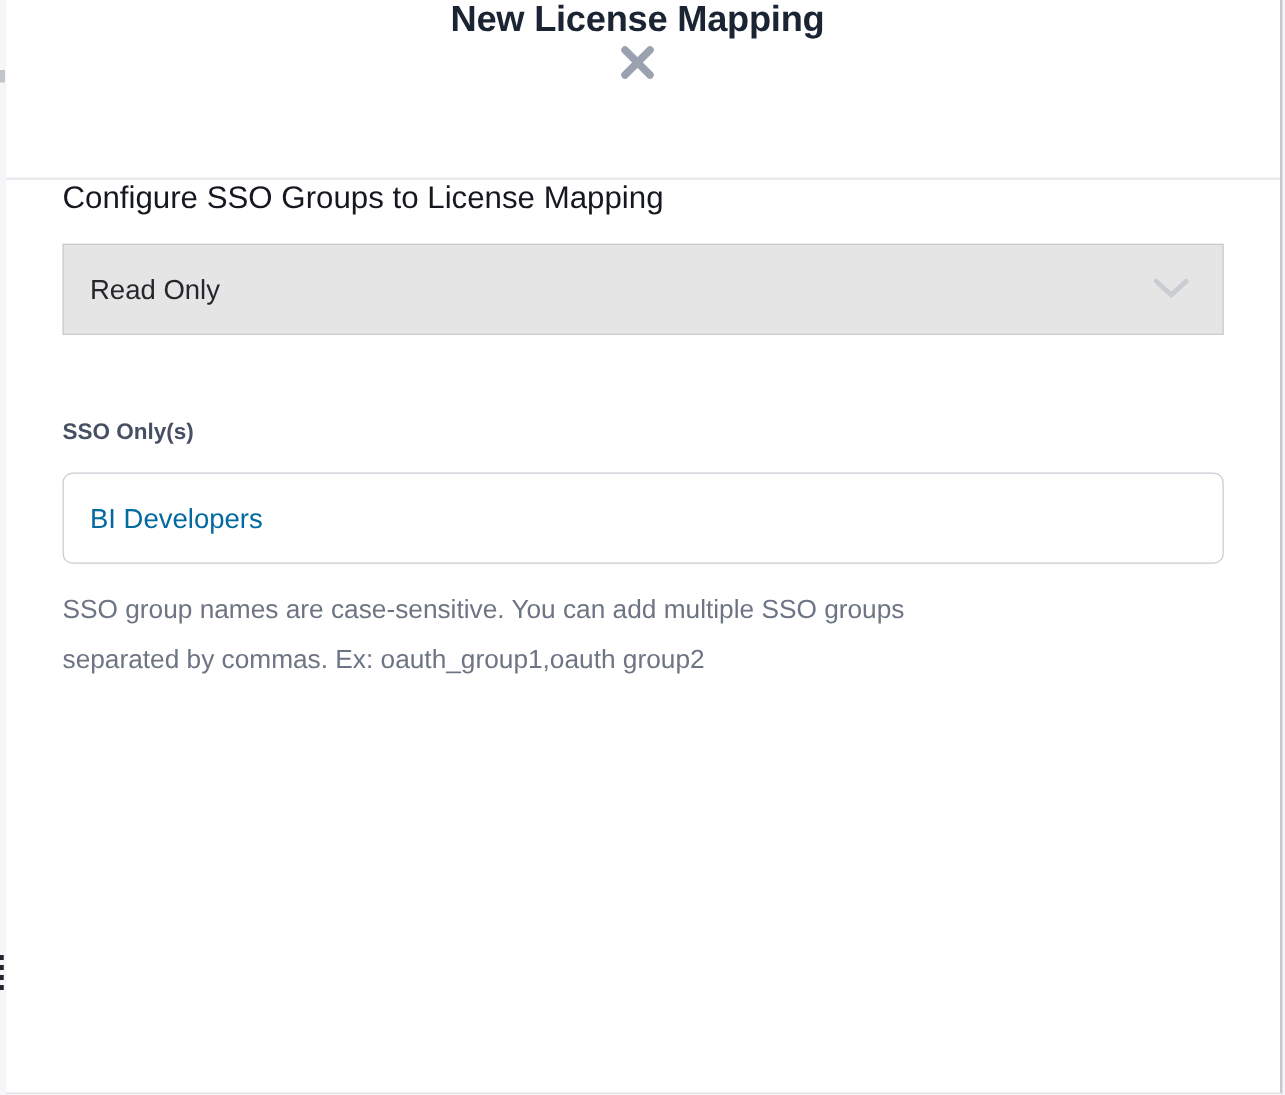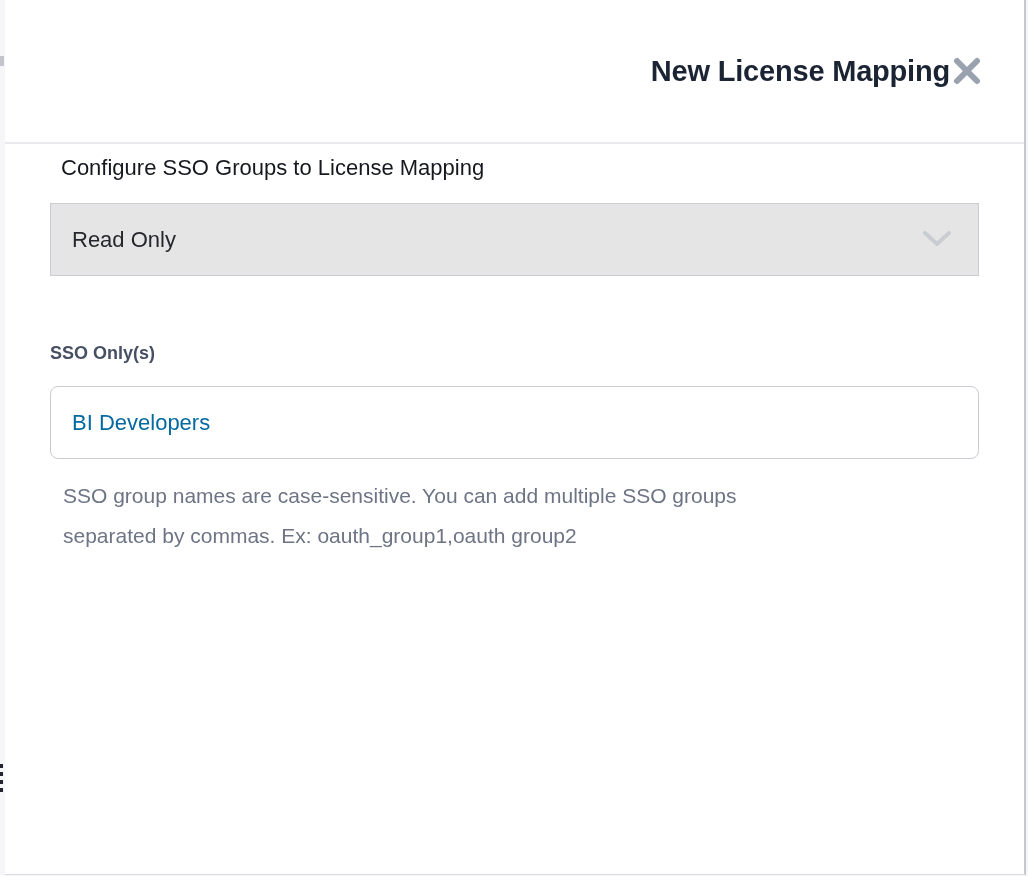--- a/index.html
+++ b/index.html
@@ -51,22 +51,23 @@
     border-bottom: 1px solid #d9dbdf;
     box-sizing: border-box;
   }
   .modal-header {
     position: relative;
     height: 144px;
     border-bottom: 2px solid #e9eaee;
     box-sizing: border-box;
     display: flex;
     align-items: center;
-    justify-content: flex-end;
+    justify-content: flex-start;
     padding: 0 40px 0 31px;
+    flex-direction: column;
   }
   .modal-title {
     margin: 0;
     font-size: 29px;
     font-weight: 700;
     color: #1b2433;
     letter-spacing: -0.2px;
   }
   .close-btn {
     background: none;
@@ -75,22 +76,22 @@
     width: 34px; height: 34px;
     cursor: pointer;
     display: flex;
     align-items: center;
     justify-content: center;
   }
   .modal-body {
     padding: 0 45px 0 45px;
   }
   .intro {
-    margin: 11px;
-    font-size: 22px;
+    margin: 0;
+    font-size: 25px;
     color: #15181e;
   }
   .field-label {
     display: block;
     margin-top: 67px;
     font-size: 18px;
     font-weight: 700;
     color: #475063;
   }
   .select-box {
@@ -124,21 +125,21 @@
     color: #0369a1;
     outline: none;
   }
   .help-text {
     margin: 0;
     padding-top: 17px;
     font-size: 21px;
     line-height: 40px;
     color: #6d7484;
   }
-  .help-line { display: block; margin-left: 13px; }
+  .help-line { display: block; }
 </style>
 </head>
 <body>
 
 <div class="viewport">
 
   <div class="bg-edge">
     <span class="bg-mark-top"></span>
     <span class="bg-dash d1"></span>
     <span class="bg-dash d2"></span>

